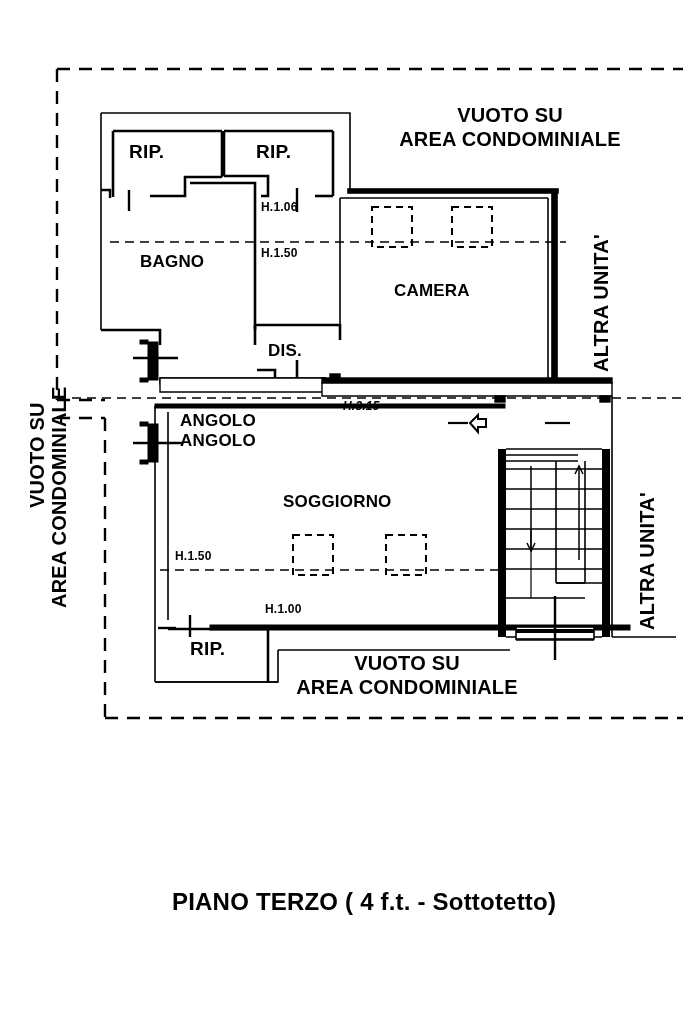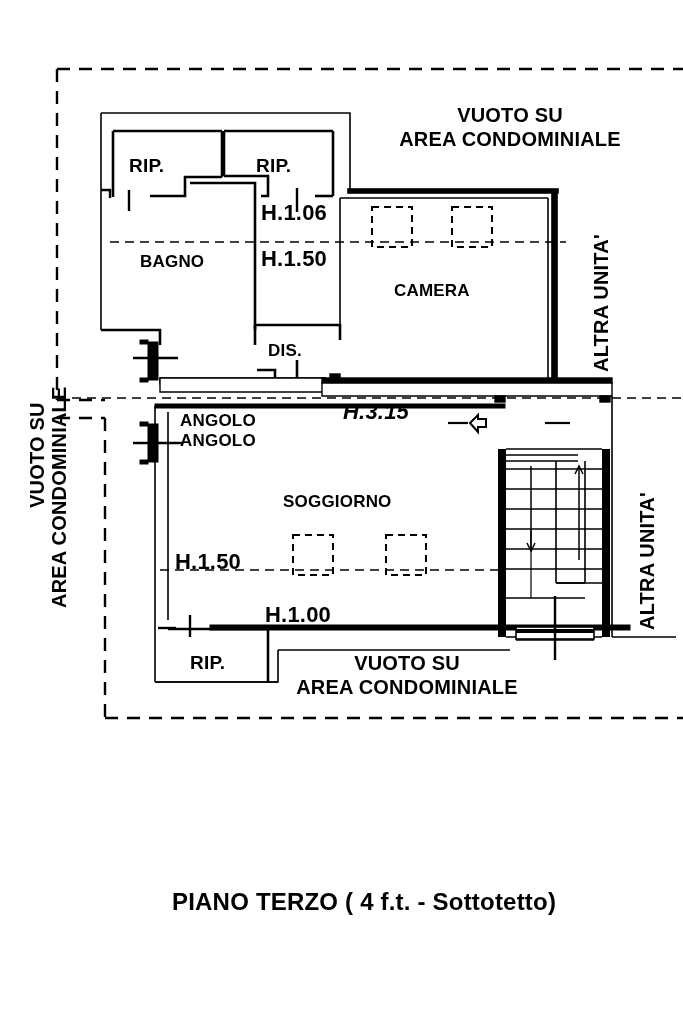--- a/index.html
+++ b/index.html
@@ -28,23 +28,23 @@
   .lbl {
     position: absolute;
     font-family: "Liberation Sans", sans-serif;
     font-weight: bold;
     color: #000000;
     white-space: nowrap;
     letter-spacing: 0.2px;
     line-height: 1.18;
   }
   .lbl-room   { font-size: 17px; }
-  .lbl-small  { font-size: 19px; margin-top: 14px; }
+  .lbl-small  { font-size: 19px; }
   .lbl-note   { font-size: 20px; }
-  .lbl-h      { font-size: 22px; }
+  .lbl-h      { font-size: 12px; }
   .lbl-cap    { font-size: 24px; font-weight: bold; }
   .vert-rot {
     transform-origin: 0 0;
     transform: rotate(-90deg);
   }
   .center { text-align: center; }
 </style>
 </head>
 <body>
 

